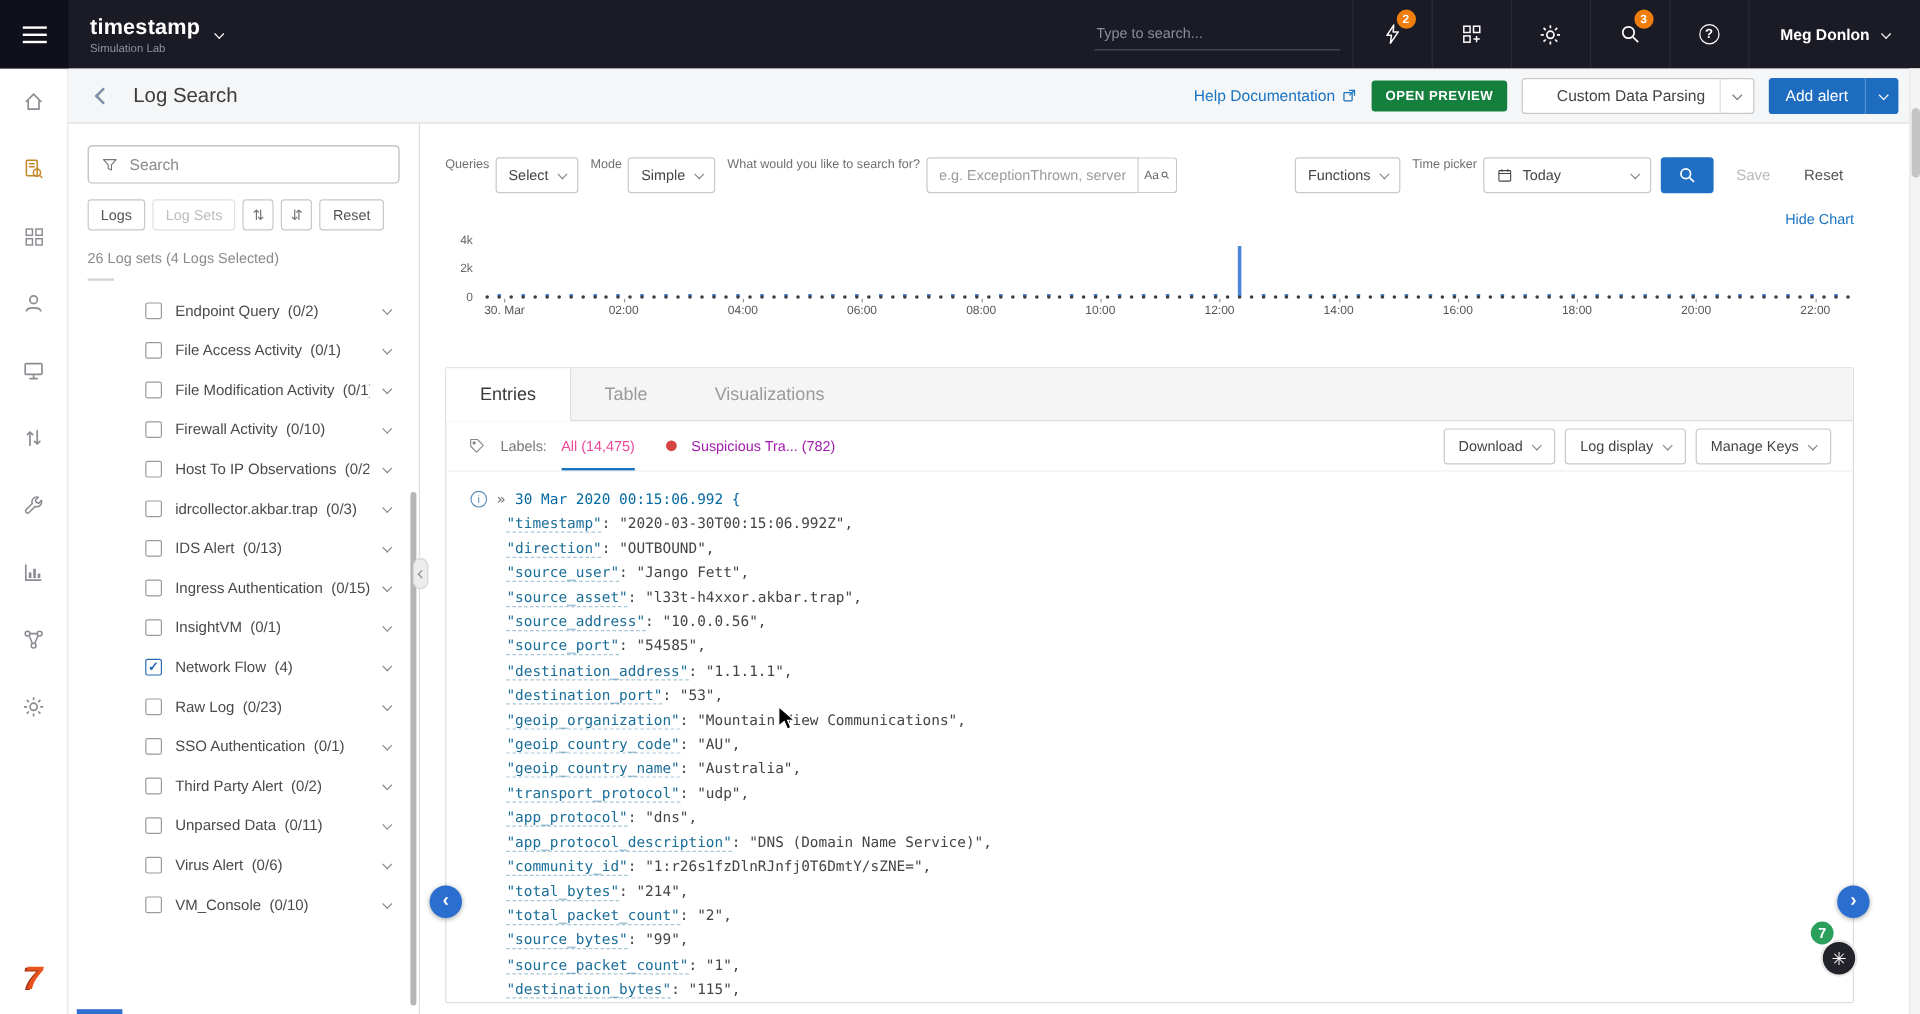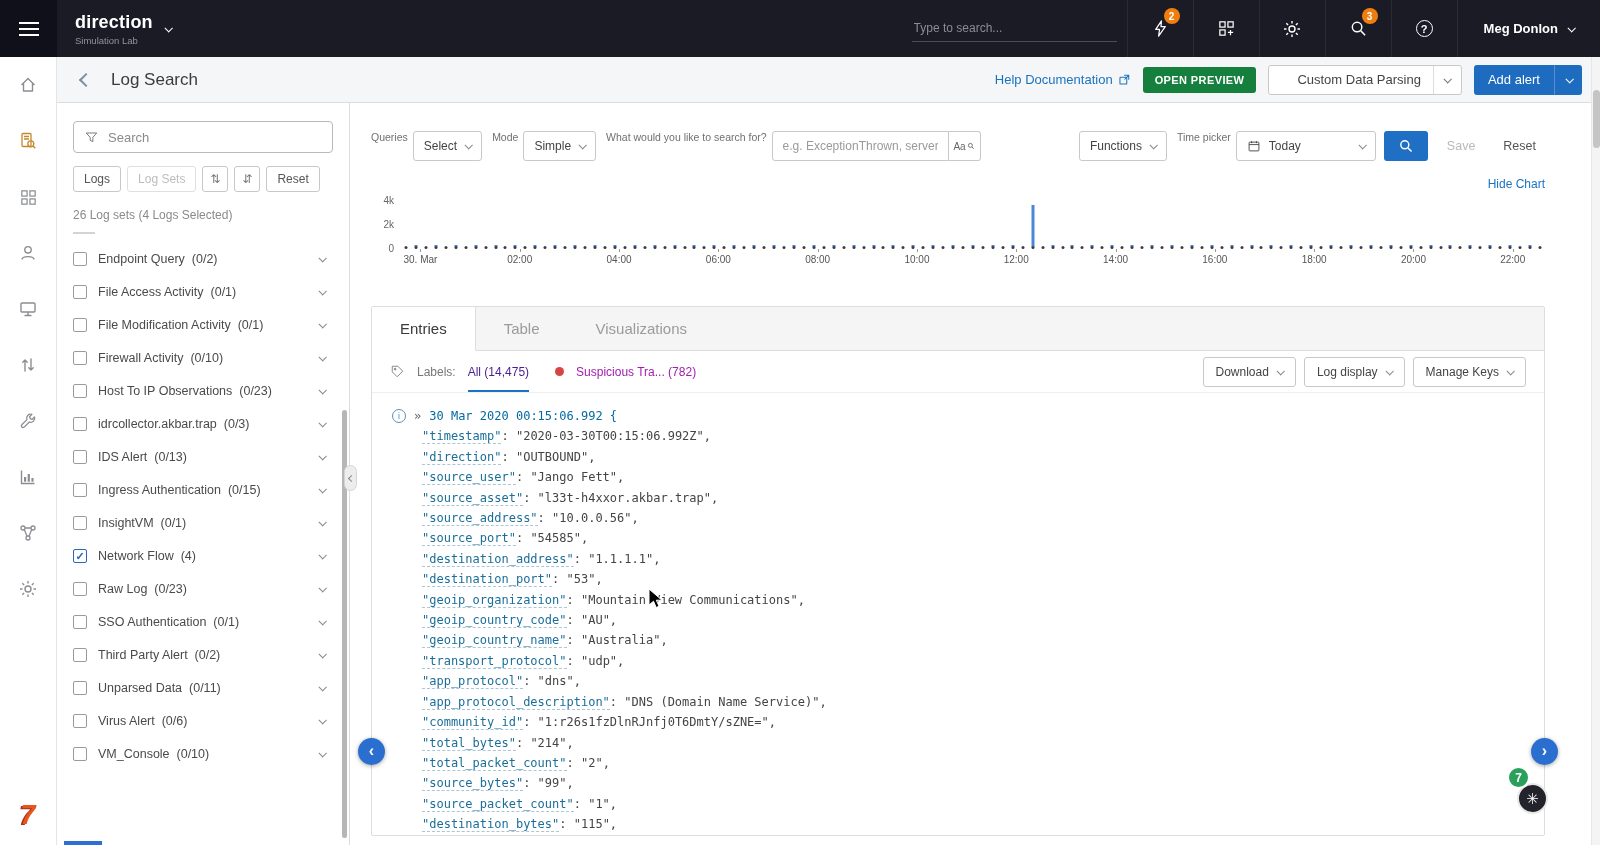--- a/index.html
+++ b/index.html
@@ -49,21 +49,21 @@
   .sidepanel { position:absolute; top:103px; left:57px; width:293px; bottom:0; background:#fff; border-right:1px solid #ddd; padding:18px 16px 0 16px; overflow:hidden; z-index:5; }
   .sp-search { display:flex; align-items:center; gap:9px; border:1px solid #b9b9b9; border-radius:4px; height:32px; padding:0 10px; color:#777; }
   .sp-search input { border:none; outline:none; flex:1; font-size:13px; color:#444; font-family:"Liberation Sans",sans-serif; }
   .sp-search input::placeholder { color:#8a8a8a; }
   .sp-btns { display:flex; gap:6px; margin-top:13px; align-items:center; }
   .sbtn { height:26px; border:1px solid #c8c8c8; border-radius:3px; background:#fff; font-size:12px; color:#555; padding:0 10px; display:flex; align-items:center; cursor:pointer; font-family:"Liberation Sans",sans-serif; }
   .sbtn.disabled { color:#bdbdbd; border-color:#e0e0e0; cursor:default; }
   .sbtn.icon { width:26px; padding:0; justify-content:center; font-size:12px; color:#777; }
   .sp-summary { font-size:12px; color:#8a8a8a; margin-top:16px; }
   .mini-div { width:22px; height:2px; background:#d4d4d4; margin-top:10px; }
-  .ls-list { margin-top:8px; }
+  .ls-list { margin-top:8px;margin-left:48px; }
   .ls-row { height:33px; display:flex; align-items:center; gap:11px; cursor:pointer; }
   .cb { width:14px; height:14px; border:1px solid #9b9b9b; border-radius:2px; flex-shrink:0; font-size:11px; line-height:12px; text-align:center; color:#fff; background:#fff; }
   .cb.on { border-color:#2a69b5; color:#2a69b5; font-weight:bold; }
   .ls-label { font-size:12.5px; color:#4a4a4a; flex:1; white-space:nowrap; overflow:hidden; }
   .ls-count { color:#4a4a4a; }
   .ls-row .chev { margin-right:8px; }
   .panel-scroll { position:absolute; right:2px; top:307px; width:5px; height:428px; background:#b6b6b6; border-radius:3px; }
   .panel-collapse { position:absolute; left:344px; top:465px; width:13px; height:26px; background:#ededed; border:1px solid #d5d5d5; border-radius:7px; display:flex; align-items:center; justify-content:center; z-index:8; cursor:pointer; }
   .panel-collapse i { width:5px; height:5px; border-left:1.4px solid #888; border-bottom:1.4px solid #888; transform:rotate(45deg); margin-left:2px; }
 
@@ -101,21 +101,21 @@
   .xtick { position:absolute; top:-3px; width:1px; height:3px; background:#999; }
 
   
   .card { margin-top:38px; border:1px solid #ddd; border-radius:2px; min-height:460px; background:#fff; }
   .tabbar { display:flex; background:#f5f5f5; border-bottom:1px solid #ddd; height:44px; }
   .tab { padding:0 28px; display:flex; align-items:center; font-size:15px; color:#9b9b9b; cursor:pointer; }
   .tab.active { background:#fff; color:#3a3a3a; border-right:1px solid #ddd; margin-bottom:-1px; border-bottom:1px solid #fff; }
   .labels-row { display:flex; align-items:center; height:42px; padding:0 18px; gap:12px; border-bottom:1px solid #efefef; }
   .tag-ic { color:#888; }
   .labels-caption { font-size:12px; color:#777; }
-  .filter-all { font-size:12px; color:#4c1d95; position:relative; cursor:pointer; }
+  .filter-all { font-size:12px; color:#ec4899; position:relative; cursor:pointer; }
   .filter-all::after { content:""; position:absolute; left:0; right:0; bottom:-13px; height:2px; background:#1a73c2; }
   .dot-red { width:9px; height:9px; border-radius:50%; background:#d64541; margin-left:14px; }
   .filter-susp { font-size:12px; color:#a21caf; cursor:pointer; }
   .row-actions { margin-left:auto; display:flex; gap:8px; }
   .abtn { height:30px; border:1px solid #c9c9c9; border-radius:3px; background:#fff; font-size:12px; color:#444; padding:0 12px; display:flex; align-items:center; gap:8px; cursor:pointer; font-family:"Liberation Sans",sans-serif; }
   .logview { padding:13px 20px 0 20px; font-family:"DejaVu Sans Mono",monospace; font-size:12px; line-height:20.4px; color:#444; }
   .log-head { display:flex; align-items:center; gap:8px; }
   .info-badge { width:14px; height:14px; border:1px solid #5b8fb9; border-radius:50%; color:#5b8fb9; font-size:9px; display:flex; align-items:center; justify-content:center; font-family:"Liberation Sans",sans-serif; flex-shrink:0; cursor:pointer; }
   .expander { color:#666; cursor:pointer; }
   .log-date { color:#0369a1; }
@@ -139,21 +139,21 @@
 <body>
 
 <div class="topbar">
   <div class="burger">
       <i></i>
       <i></i>
       <i></i>
     </div>
   <div class="brand-wrap">
     <div>
-      <div class="brand-name">direction</div>
+      <div class="brand-name">timestamp</div>
       <div class="brand-sub">Simulation Lab</div>
     </div>
     <span class="chev white"></span>
   </div>
   <div class="spacer"></div>
   <div class="top-search">
     <input type="text" placeholder="Type to search..." style="">
   </div>
   <div class="top-icon">
     <svg width="19" height="19" viewBox="0 0 20 20">

